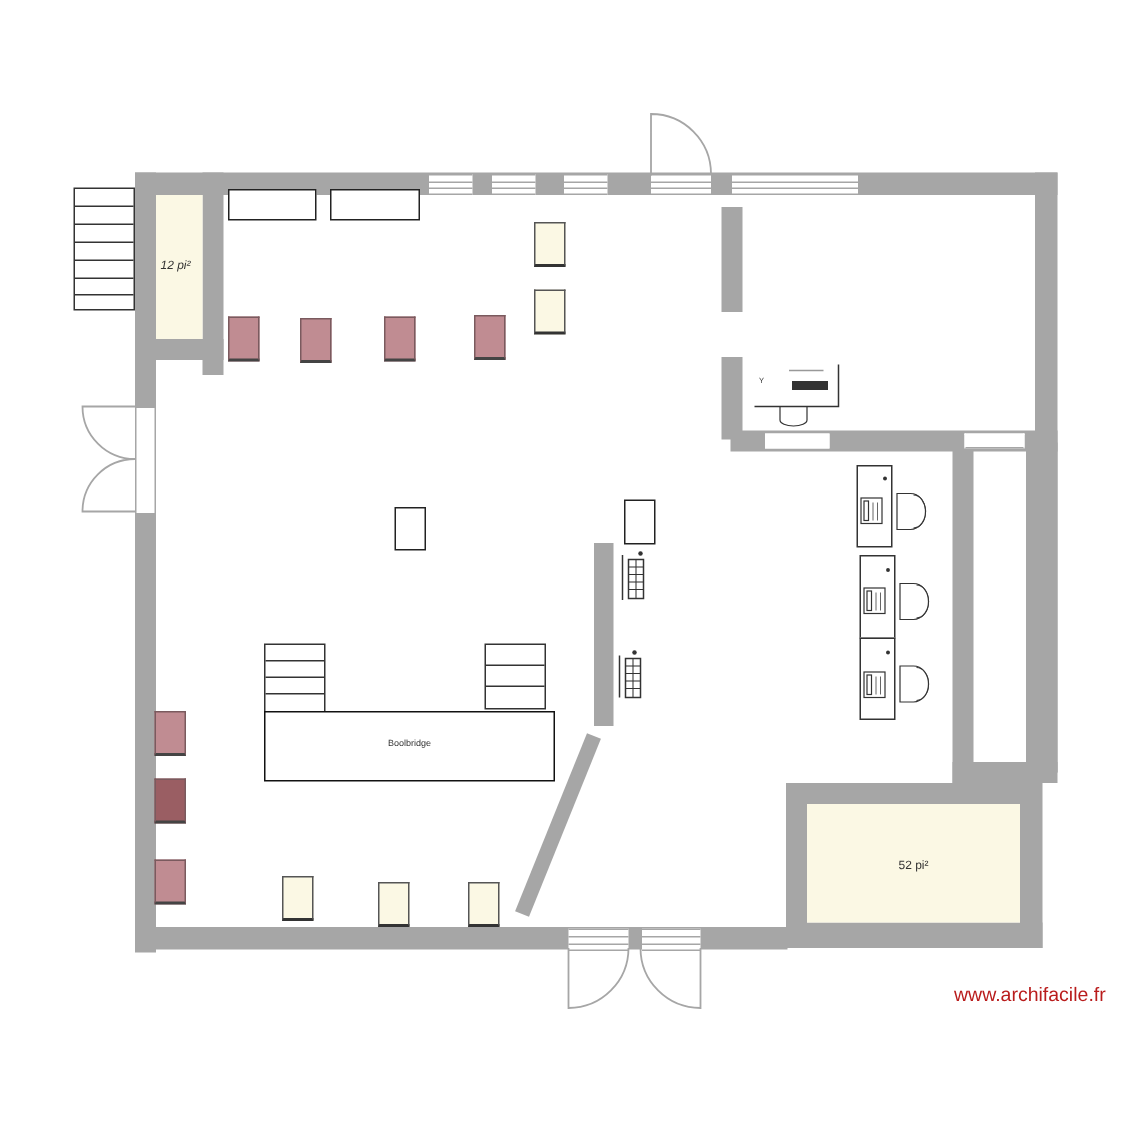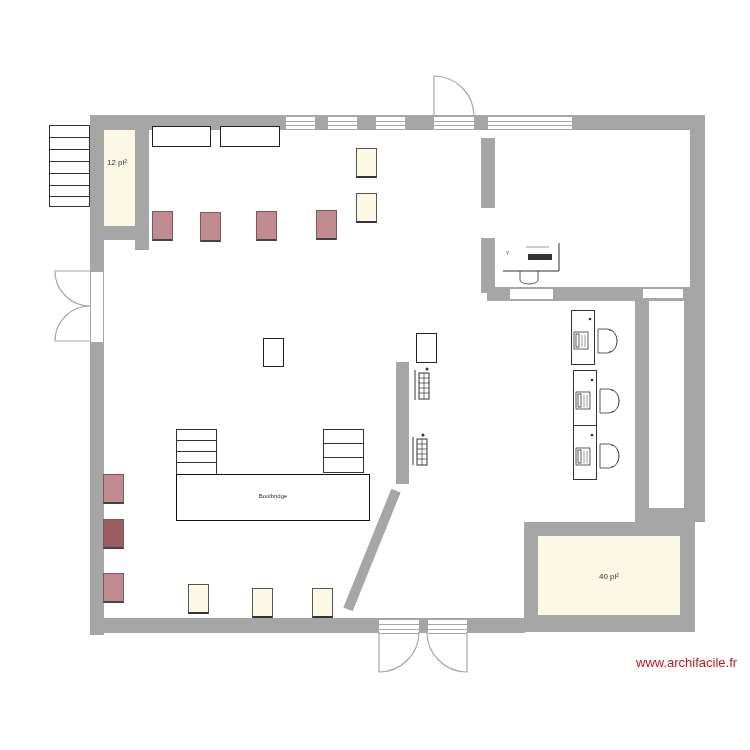--- a/index.html
+++ b/index.html
@@ -66,24 +66,24 @@
 </svg>
 <svg style="left:54px;top:270px;" width="40" height="72">
   <path d="M36 1 L1 1 A35 35 0 0 0 36 36 A35 35 0 0 0 1 71 L36 71" fill="none" stroke="#a6a6a6" stroke-width="1.2"></path>
 </svg>
 <svg style="left:378px;top:632px;" width="92" height="42">
   <path d="M1 0 L1 40 A40 40 0 0 0 41 0" fill="none" stroke="#a6a6a6" stroke-width="1.2"></path>
   <path d="M89 0 L89 40 A40 40 0 0 1 49 0" fill="none" stroke="#a6a6a6" stroke-width="1.2"></path>
 </svg>
 
 <div class="room-fill" style="left:104px;top:130px;width:31px;height:96px;"></div>
-<div class="area-label" style="left:107px;top:158px;">12 pi²</div>
+<div class="area-label" style="left:107px;top:172px;font-style:italic;">12 pi²</div>
 
 <div class="room-fill" style="left:538px;top:536px;width:142px;height:79px;"></div>
-<div class="area-label" style="left:599px;top:572px;">40 pi²</div>
+<div class="area-label" style="left:599px;top:572px;">52 pi²</div>
 
 <div class="stair" style="left:49px;top:125px;width:41px;height:82px;">
   <div class="step" style="height:12px;"></div>
     <div class="step" style="height:12px;"></div>
     <div class="step" style="height:12px;"></div>
   <div class="step" style="height:12px;"></div>
     <div class="step" style="height:12px;"></div>
     <div class="step" style="height:11px;"></div>
 </div>
 

